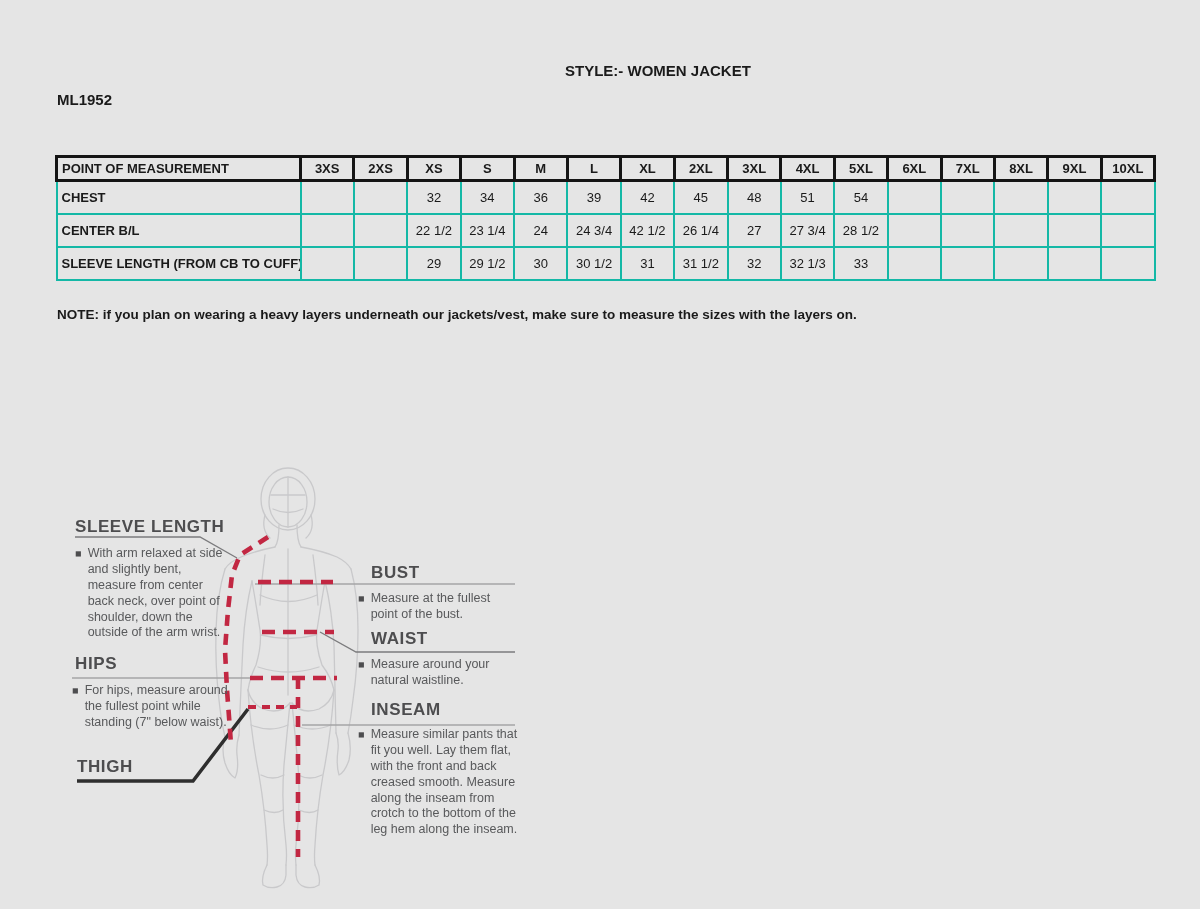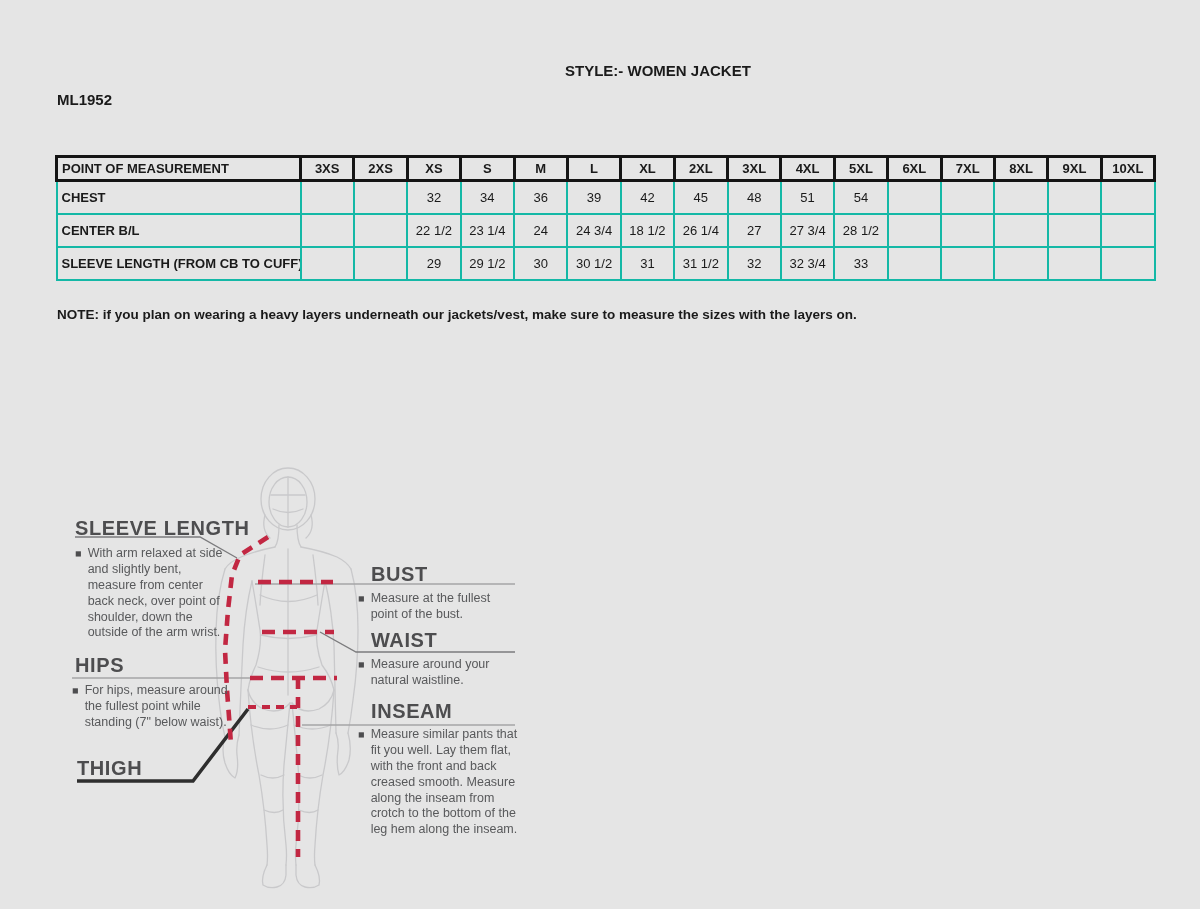--- a/index.html
+++ b/index.html
@@ -16,21 +16,21 @@
   .size-table th.pom{text-align:left;padding-left:4px;width:237px;}
   .size-table td{border:2px solid #14b8a6;font-size:13px;height:31px;text-align:center;
                  padding:0;overflow:hidden;white-space:nowrap;}
   .size-table td.rowlabel{text-align:left;font-weight:700;padding-left:4px;}
 
   .note{position:absolute;left:57px;top:307px;font-size:13.5px;font-weight:700;white-space:nowrap;}
 
   .diagram{position:absolute;left:55px;top:445px;width:485px;height:458px;}
   .diagram svg{position:absolute;left:0;top:0;}
 
-  .mh{position:absolute;font-size:20px;font-weight:700;color:#4d4d4f;
+  .mh{position:absolute;font-size:17px;font-weight:700;color:#4d4d4f;
       letter-spacing:.6px;white-space:nowrap;}
   .md{position:absolute;font-size:12.5px;line-height:1.27;color:#58595b;display:flex;gap:6px;}
   .md .blt{font-size:8px;line-height:1;margin-top:4px;color:#4d4d4f;}
   .md .txt{display:block;}
 
   .h-sleeve{left:20px;top:72px;}
   .d-sleeve{left:20px;top:101px;width:152px;}
   .h-hips{left:20px;top:209px;}
   .d-hips{left:17px;top:238px;width:176px;}
   .h-thigh{left:22px;top:312px;}
@@ -93,21 +93,21 @@
           <td></td>
         </tr>
         <tr>
           <td class="rowlabel">CENTER B/L</td>
           <td></td>
           <td></td>
           <td>22 1/2</td>
           <td>23 1/4</td>
           <td>24</td>
           <td>24 3/4</td>
-          <td>18 1/2</td>
+          <td>42 1/2</td>
           <td>26 1/4</td>
           <td>27</td>
           <td>27 3/4</td>
           <td>28 1/2</td>
           <td></td>
           <td></td>
           <td></td>
           <td></td>
           <td></td>
         </tr>
@@ -115,21 +115,21 @@
           <td class="rowlabel">SLEEVE LENGTH (FROM CB TO CUFF)</td>
           <td></td>
           <td></td>
           <td>29</td>
           <td>29 1/2</td>
           <td>30</td>
           <td>30 1/2</td>
           <td>31</td>
           <td>31 1/2</td>
           <td>32</td>
-          <td>32 3/4</td>
+          <td>32 1/3</td>
           <td>33</td>
           <td></td>
           <td></td>
           <td></td>
           <td></td>
           <td></td>
         </tr>
       </tbody>
   </table>
 

